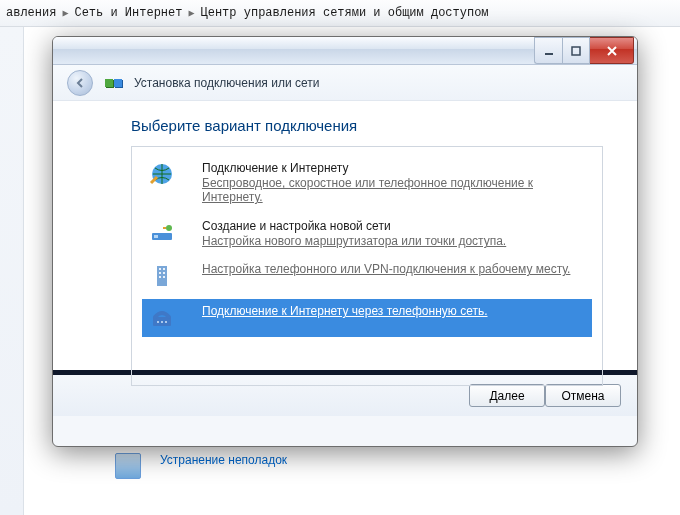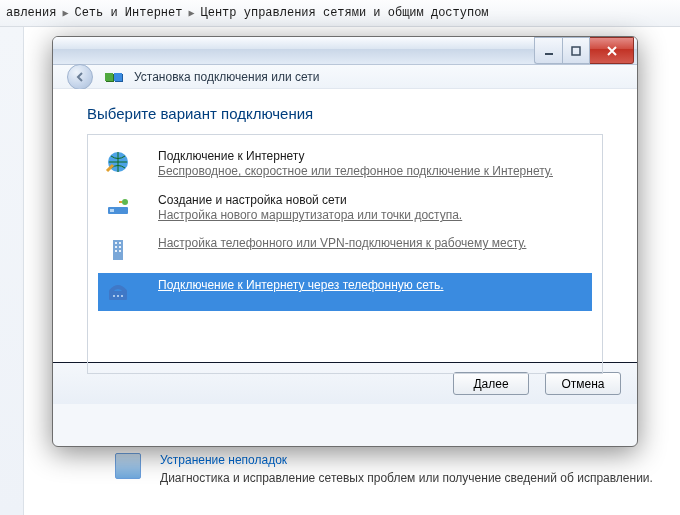--- a/index.html
+++ b/index.html
@@ -90,21 +90,21 @@
   .cap.max { }
   .cap.close {
     width: 44px;
     background: linear-gradient(#e48b86,#cf4b3f 45%,#c23326 46%,#d2594e);
     border:1px solid #8e2f26;
     border-radius: 0 0 3px 0; border-left:none;
   }
   .cap svg { display:block; }
 
   .sub-title {
-    height: 24px;
+    height: 36px;
     display:flex; align-items:center;
     padding: 6px 14px;
     gap: 12px;
     color: #2b3a4a;
     background: linear-gradient(#f7fafd,#eef3f9);
     border-bottom: 1px solid #e1e7ef;
   }
   .sub-title .back {
     width: 26px; height: 26px;
     border-radius: 50%;
@@ -119,22 +119,23 @@
   }
   .sub-title .square {
     width:8px;height:8px;
     background:#4fa83f;
     box-shadow: 1px 1px 0 #2b6f20;
   }
   .content {
     background: #fff;
     height: 274px;
     margin: 0;
-    border-bottom: 1px solid #0f172a;
+    border-bottom: 5px solid #0f172a;
     position: relative;
+    padding-left: 44px;
   }
   .prompt {
     color: #003e7e;
     font-size: 15px;
     padding: 16px 0 12px 34px;
   }
   .option-box {
     margin: 0 34px;
     height: 240px;
     border: 1px solid #cfd6df;
@@ -156,21 +157,21 @@
   .opt .tit { color: #1a1a1a; line-height:1.35; }
   .opt .sub { color: #6b6b6b; text-decoration: underline; }
   .opt.selected {
     background: #3a8be0;
   }
   .opt.selected .tit, .opt.selected .sub { color: #fff; }
 
   .footer {
     height: 41px;
     display:flex; justify-content:flex-end; align-items:center;
-    gap: 16px;
+    gap: 0;
     padding-right: 16px;
     background: linear-gradient(#f4f7fb,#e9eff7);
   }
   .btn {
     min-width: 76px; height: 23px;
     padding: 0 12px;
     background: linear-gradient(#fefefe,#e8edf3);
     border: 1px solid #8e9bab;
     border-radius: 3px;
     font-family: inherit; font-size: 12px;
@@ -187,21 +188,20 @@
     <span>Сеть и Интернет</span>
     <span class="chev">▶</span>
     <span>Центр управления сетями и общим доступом</span>
   </div>
   <div class="bg-sidebar"></div>
 
   <div class="bg-tray-line">
     <div class="bg-tray-icon"></div>
     <div class="bg-tray-text">
       <a>Устранение неполадок</a>
-      <div class="sub">Диагностика и исправление сетевых проблем или получение сведений об исправлении.</div>
     </div>
   </div>
 </div>
 
 <div class="dialog">
 
   <div class="titlebar">
     <div class="title-caps">
       <div class="cap min">
         <svg width="10" height="10" viewBox="0 0 10 10">

